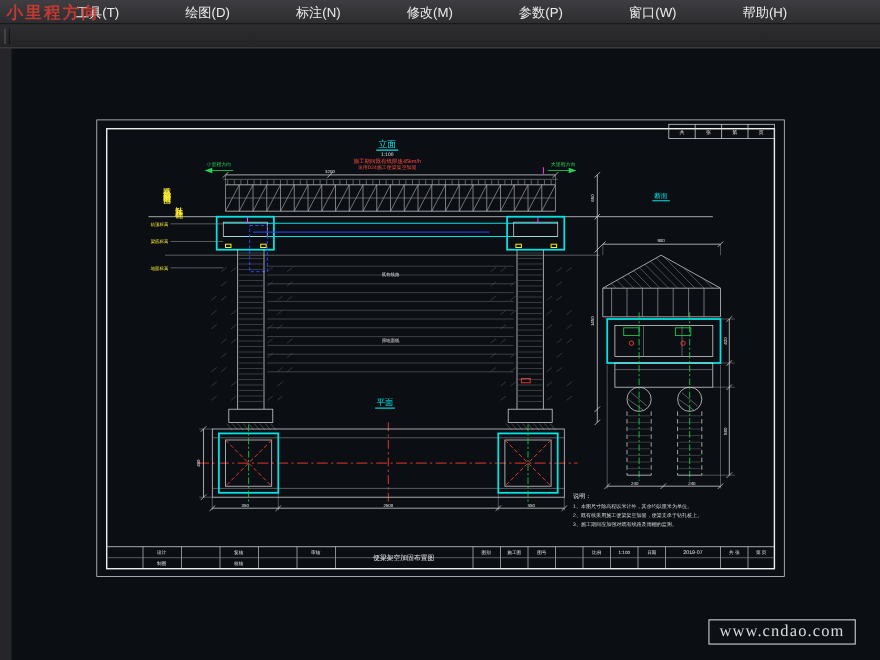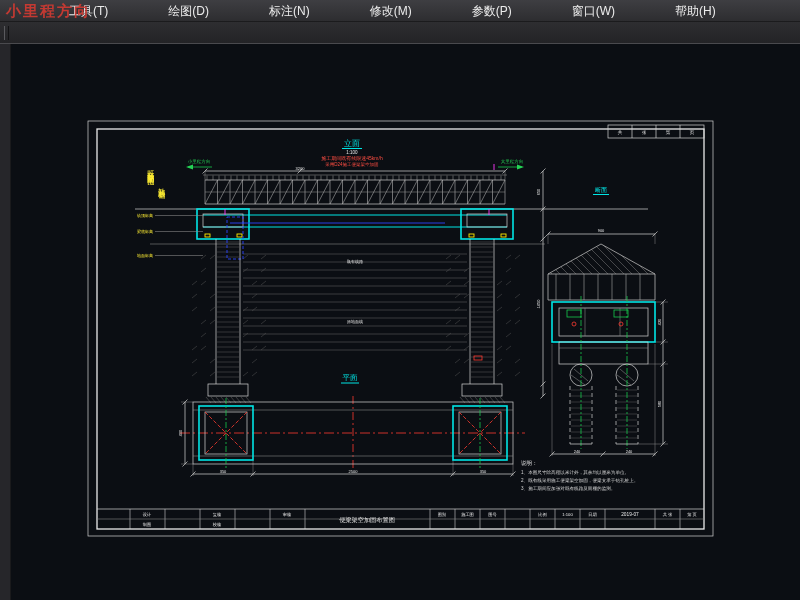--- a/index.html
+++ b/index.html
@@ -7,21 +7,21 @@
           font-family:"Liberation Sans",sans-serif;}
   
   .menubar{position:absolute;left:0;top:0;width:800px;height:22px;box-sizing:border-box;
            background:linear-gradient(#3e3e42,#2d2d30);border-bottom:1px solid #1b1b1d;
            display:flex;align-items:center;padding-left:24px;z-index:30;}
   .menu-item{color:#ececec;font-size:12px;padding:0 15px;line-height:22px;white-space:nowrap;cursor:default;margin-left:30px;}
   .toolbar{position:absolute;left:0;top:22px;width:800px;height:22px;box-sizing:border-box;
            background:linear-gradient(#2e2e31,#232326);border-bottom:1px solid #4a4a4e;z-index:30;}
   .grip{position:absolute;left:4px;top:4px;width:3px;height:14px;border-left:1px solid #5a5a5e;border-right:1px solid #121214;}
   .leftdock{position:absolute;left:0;top:44px;width:10px;height:556px;background:#26262a;border-right:1px solid #1a1a1c;z-index:5;}
-  .canvas{position:absolute;left:0;top:48px;width:800px;height:496px;z-index:1;text-decoration:underline;}
+  .canvas{position:absolute;left:0;top:36px;width:800px;height:496px;z-index:1;text-decoration:underline;}
   
   .wm-top{position:absolute;left:6px;top:2px;z-index:40;color:#d03a32;opacity:.92;
           font:bold 15px "Liberation Serif",serif;letter-spacing:2px;}
   .wm-bottom{position:absolute;left:644px;top:563px;z-index:40;color:#d9d9d9;
           border:1px solid #cfcfcf;padding:2px 9px;background:rgba(18,20,24,.35);
           font:15px "Liberation Serif",serif;letter-spacing:1px;}
   
   .vtext{position:absolute;z-index:10;color:#ffee33;font-size:7px;line-height:1.05;
          writing-mode:vertical-rl;text-orientation:upright;letter-spacing:1px;}
   
@@ -649,14 +649,15 @@
       <text x="667.5" y="512" class="t-w mid">共 张</text>
       <text x="692" y="512" class="t-w mid">第 页</text>
     </g>
   </svg>
   </div>
 
   <div class="vtext" style="left:147px;top:165px;">既有线架空加固范围</div>
   <div class="vtext" style="left:158px;top:182px;">钻孔桩基础</div>
 
   <div class="wm-top">小里程方向</div>
+  <div class="wm-bottom">www.cndao.com</div>
 
 </div>
 
 </body></html>

